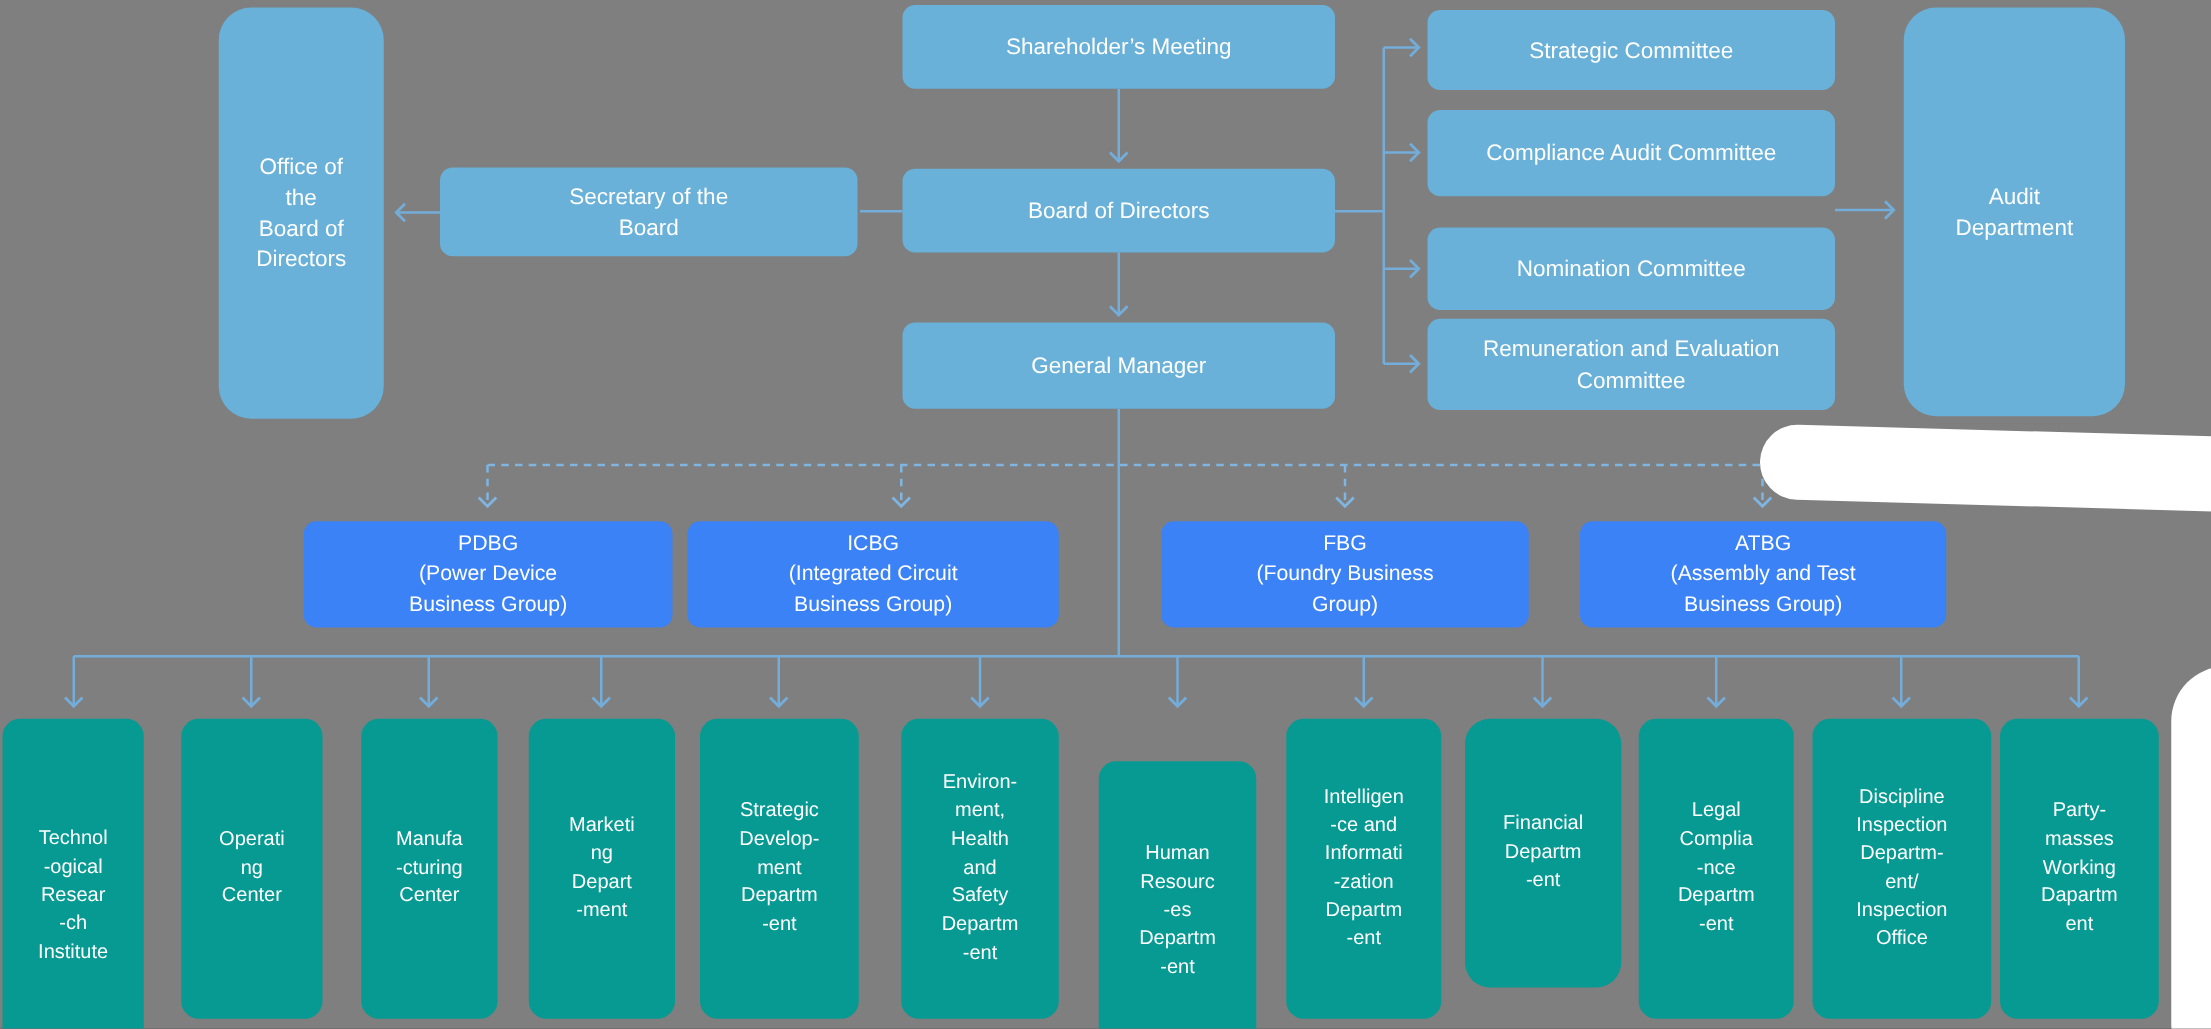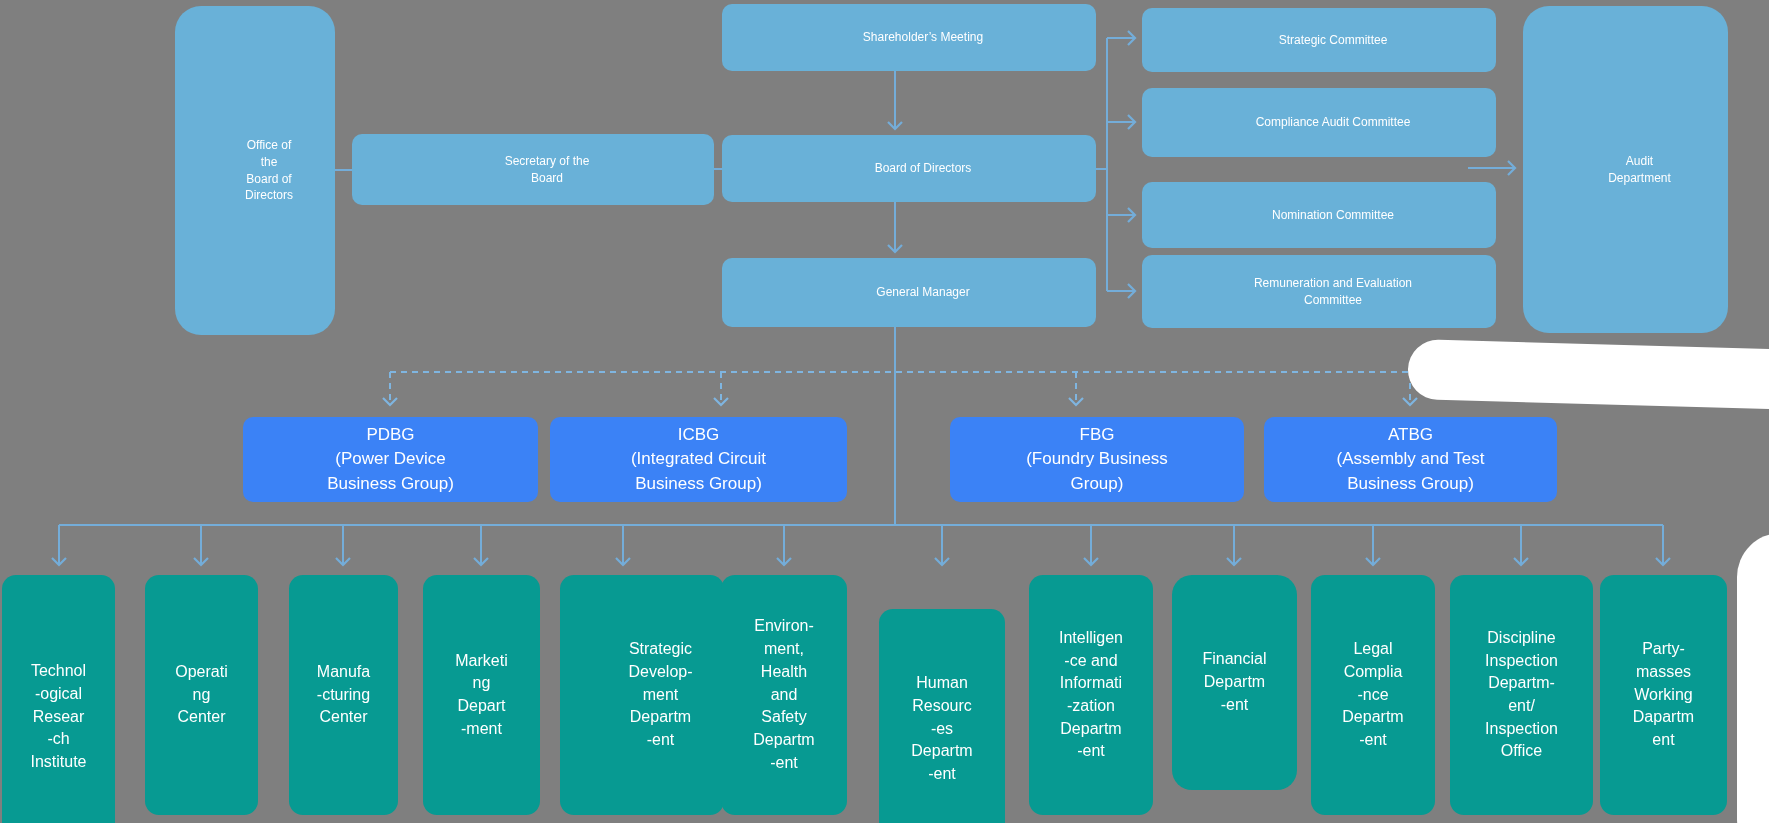--- a/index.html
+++ b/index.html
@@ -17,21 +17,21 @@
     text-align:center;color:#ffffff;
     white-space:pre-line;
     border-radius:10px;
     z-index:2;
     line-height:1.38;
   }
   .blue{background:#69b1d8;}
   .orange{background:#3b82f6;}
   .teal{background:#079a92;}
   .pill{border-radius:26px;}
-  .f18{font-size:12px;padding-left:28px;}
+  .f18{font-size:18px;}
   .f17{font-size:17px;line-height:1.42;}
   .f16{font-size:16px;line-height:1.42;}
   .whiteout{
     position:absolute;background:#ffffff;z-index:10;
   }
   .whiteout.blob{
     left:1408px;top:339px;width:430px;height:60px;
     border-radius:34px;
     transform:rotate(1.6deg);transform-origin:left center;
   }
@@ -115,21 +115,21 @@
 
   <div class="node blue pill f18" style="left:1523px;top:6px;width:177px;height:327px;">Audit
 Department</div>
 
   <div class="node orange f17" style="left:243px;top:417px;width:295px;height:85px;">PDBG
 (Power Device
 Business Group)</div>
   <div class="node orange f17" style="left:550px;top:417px;width:297px;height:85px;">ICBG
 (Integrated Circuit
 Business Group)</div>
-  <div class="node orange f17" style="left:929px;top:417px;width:294px;height:85px;margin-left:21px;">FBG
+  <div class="node orange f17" style="left:929px;top:417px;width:294px;height:85px;">FBG
 (Foundry Business
 Group)</div>
   <div class="node orange f17" style="left:1264px;top:417px;width:293px;height:85px;">ATBG
 (Assembly and Test
 Business Group)</div>
 
   <div class="node teal f16" style="left:2px;top:575px;width:113px;height:284px;border-radius:14px;">Technol
 -ogical
 Resear
 -ch
@@ -137,21 +137,21 @@
   <div class="node teal f16" style="left:145px;top:575px;width:113px;height:240px;border-radius:14px;">Operati
 ng
 Center</div>
   <div class="node teal f16" style="left:289px;top:575px;width:109px;height:240px;border-radius:14px;">Manufa
 -cturing
 Center</div>
   <div class="node teal f16" style="left:423px;top:575px;width:117px;height:240px;border-radius:14px;">Marketi
 ng
 Depart
 -ment</div>
-  <div class="node teal f16" style="left:560px;top:575px;width:127px;height:240px;border-radius:14px;padding-left:37px;">Strategic
+  <div class="node teal f16" style="left:560px;top:575px;width:127px;height:240px;border-radius:14px;">Strategic
 Develop-
 ment
 Departm
 -ent</div>
   <div class="node teal f16" style="left:721px;top:575px;width:126px;height:240px;border-radius:14px;">Environ-
 ment,
 Health
 and
 Safety
 Departm

